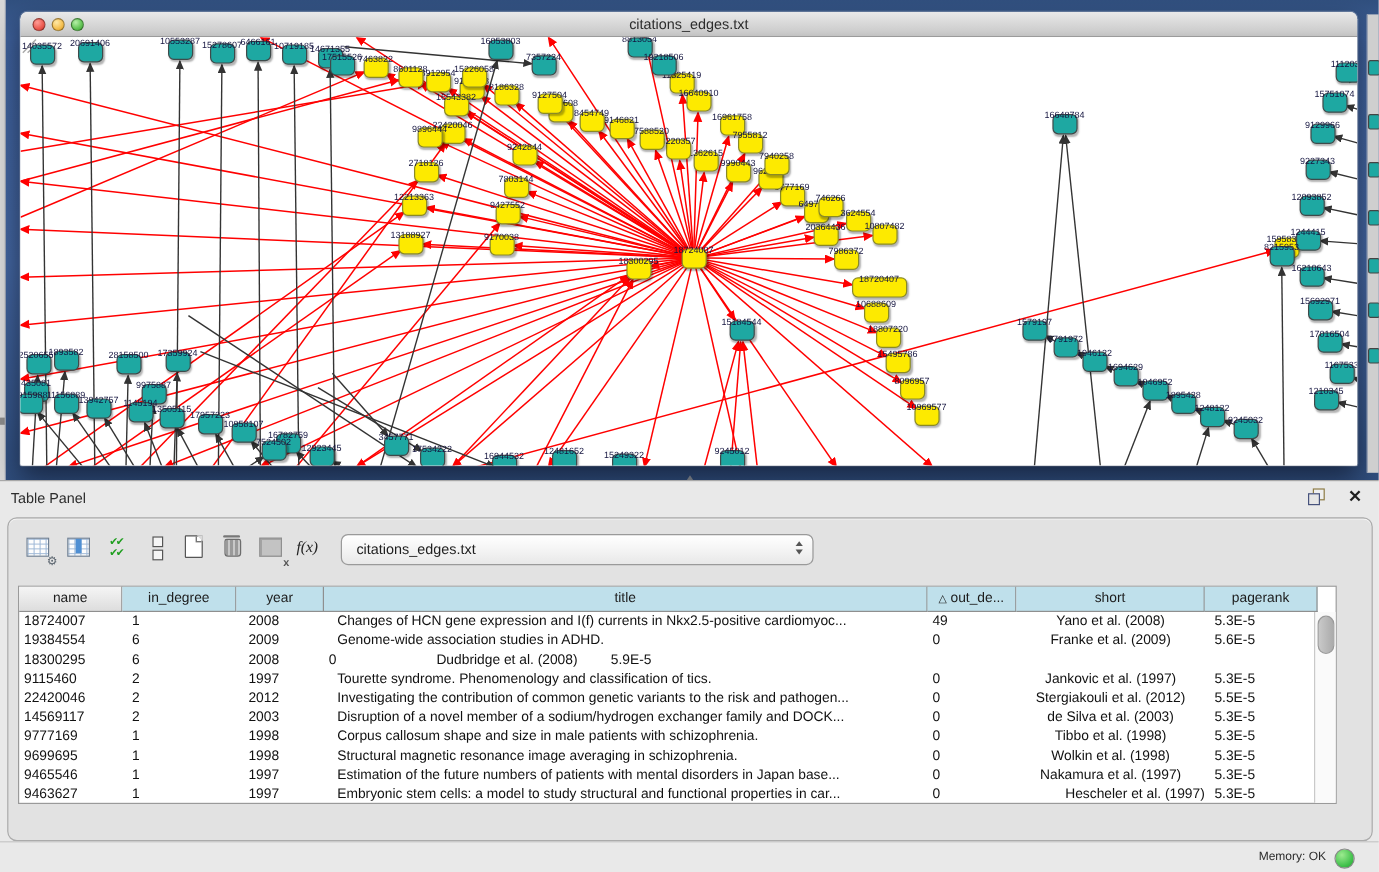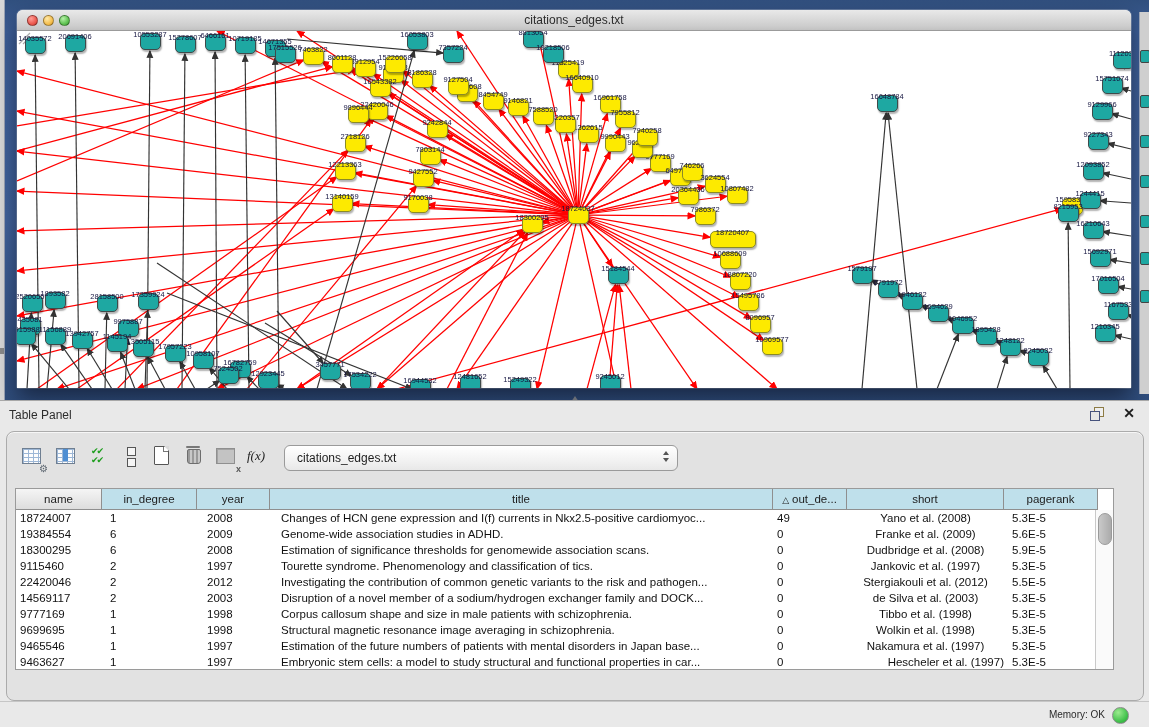--- a/index.html
+++ b/index.html
@@ -381,21 +381,21 @@
         <div class="node y" style="left: 317.5px; top: 131.5px;">
           <span class="nlabel">12213363</span>
         </div>
         <div class="node y" style="left: 395.5px; top: 138.5px;">
           <span class="nlabel">9427552</span>
         </div>
         <div class="node y" style="left: 390.5px; top: 164.5px;">
           <span class="nlabel">9170038</span>
         </div>
         <div class="node y" style="left: 314.5px; top: 163.5px;">
-          <span class="nlabel">13140159</span>
+          <span class="nlabel">13188927</span>
         </div>
         <div class="node y" style="left: 540.5px; top: 29.5px;">
           <span class="nlabel">11325419</span>
         </div>
         <div class="node y" style="left: 554.5px; top: 44.5px;">
           <span class="nlabel">16640910</span>
         </div>
         <div class="node y" style="left: 582.5px; top: 64.5px;">
           <span class="nlabel">16961758</span>
         </div>
@@ -675,21 +675,20 @@
             <div class="td" style="width: 73px; text-align: left; padding-left: 10px;">2009</div>
             <div class="td" style="width: 503px; text-align: left; padding-left: 11px;">Genome-wide association studies in ADHD.</div>
             <div class="td" style="width: 74px; text-align: left; padding-left: 4px;">0</div>
             <div class="td" style="width: 157px; text-align: center; padding-left: 0px;">Franke et al. (2009)</div>
             <div class="td" style="width: 94px; text-align: left; padding-left: 8px;">5.6E-5</div>
           </div>
           <div class="trow">
             <div class="td" style="width: 86px; text-align: left; padding-left: 4px;">18300295</div>
             <div class="td" style="width: 95px; text-align: left; padding-left: 8px;">6</div>
             <div class="td" style="width: 73px; text-align: left; padding-left: 10px;">2008</div>
-            <div class="td" style="width: 503px; text-align: left; padding-left: 11px;">Estimation of significance thresholds for genomewide association scans.</div>
             <div class="td" style="width: 74px; text-align: left; padding-left: 4px;">0</div>
             <div class="td" style="width: 157px; text-align: center; padding-left: 0px;">Dudbridge et al. (2008)</div>
             <div class="td" style="width: 94px; text-align: left; padding-left: 8px;">5.9E-5</div>
           </div>
           <div class="trow">
             <div class="td" style="width: 86px; text-align: left; padding-left: 4px;">9115460</div>
             <div class="td" style="width: 95px; text-align: left; padding-left: 8px;">2</div>
             <div class="td" style="width: 73px; text-align: left; padding-left: 10px;">1997</div>
             <div class="td" style="width: 503px; text-align: left; padding-left: 11px;">Tourette syndrome. Phenomenology and classification of tics.</div>
             <div class="td" style="width: 74px; text-align: left; padding-left: 4px;">0</div>

